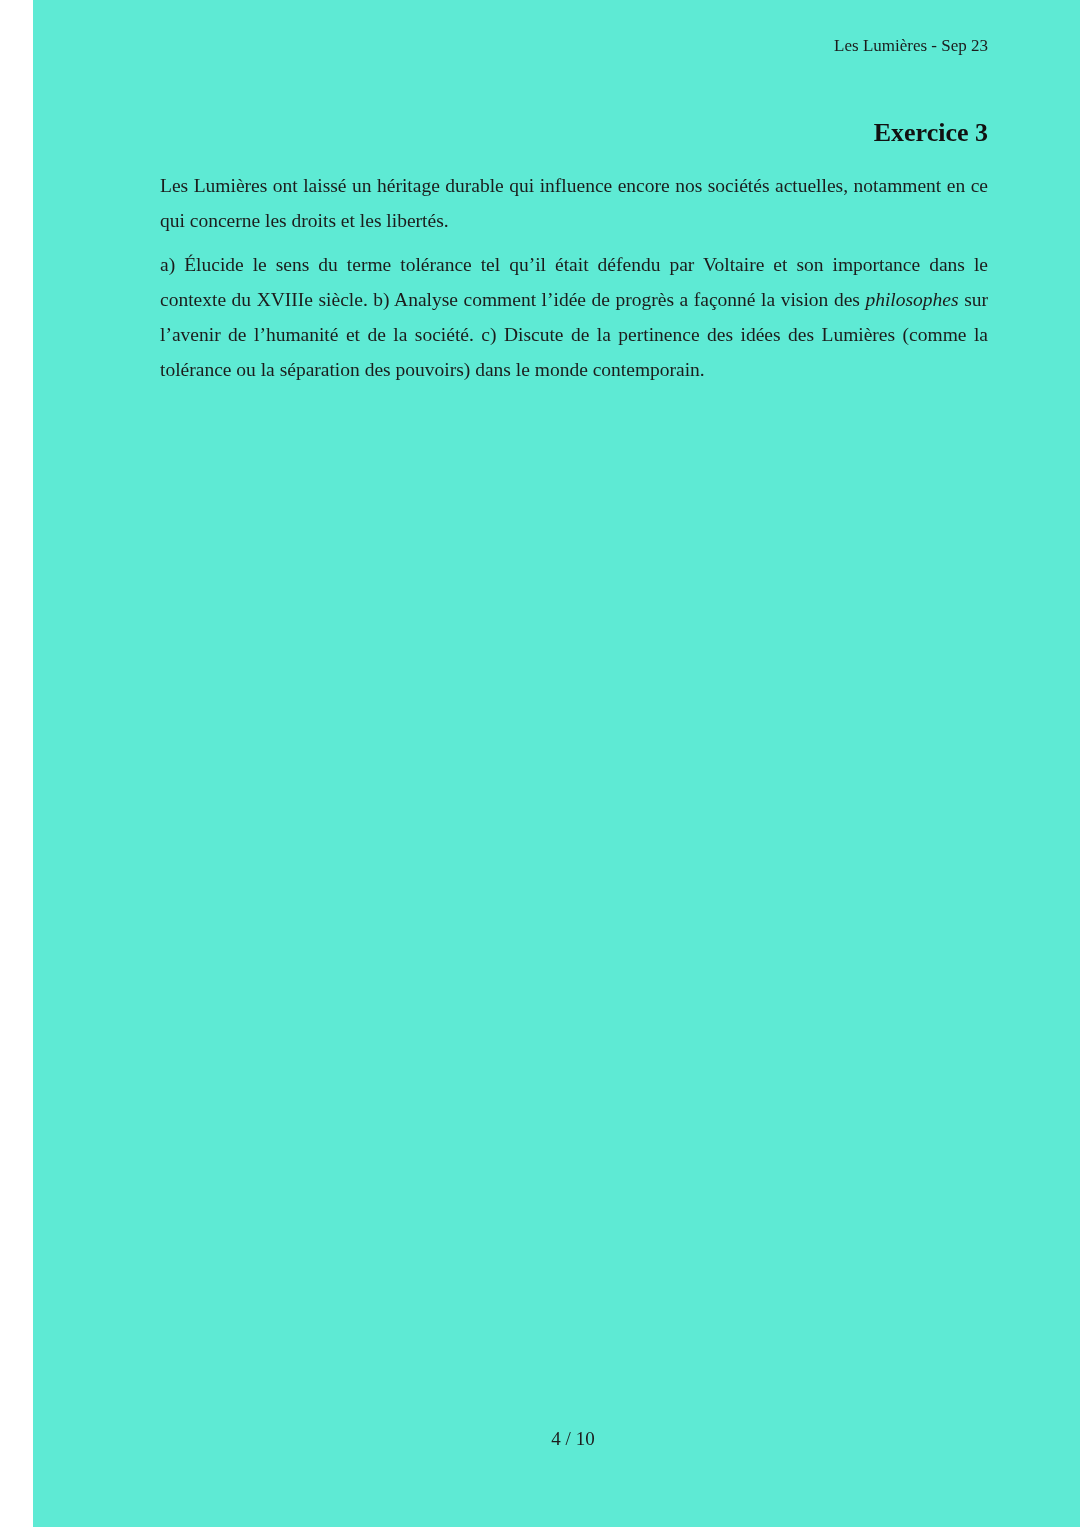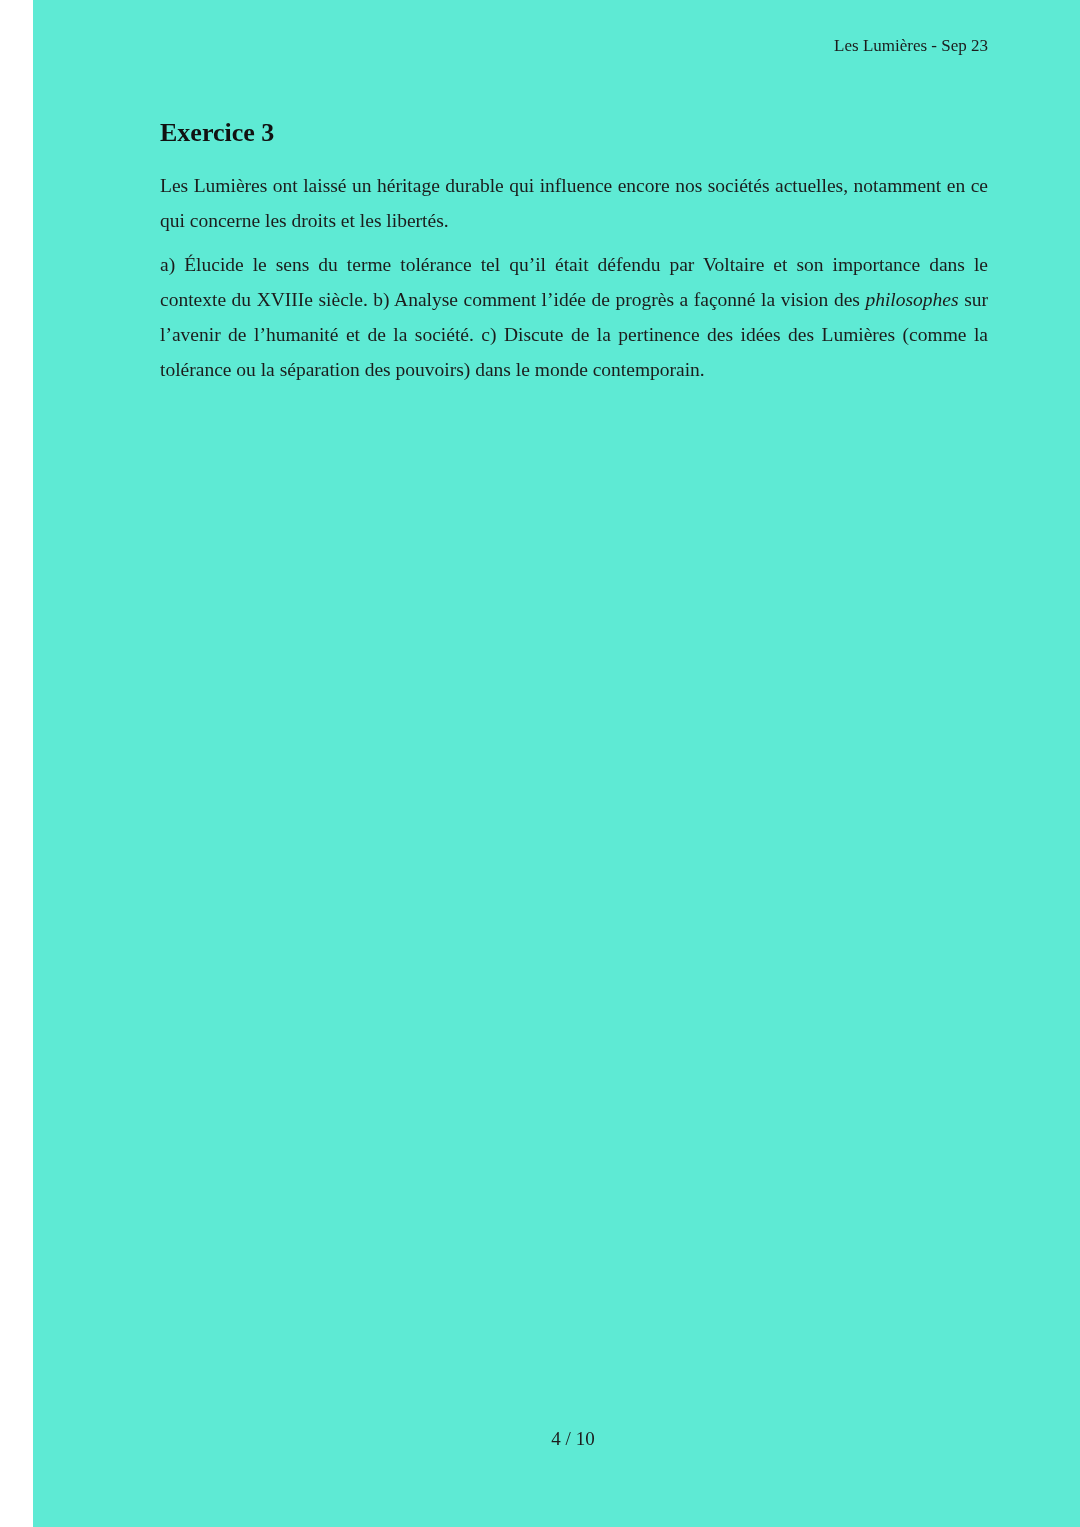--- a/index.html
+++ b/index.html
@@ -32,20 +32,21 @@
     top: 116px;
     left: 127px;
     width: 828px;
   }
   .exercise-heading {
     font-size: 26px;
     font-weight: bold;
     margin: 0 0 18px 0;
     line-height: 1.3;
     color: #111111;
+    text-align: right;
   }
   .body-paragraph {
     font-size: 19.5px;
     line-height: 35px;
     text-align: justify;
     margin: 0 0 9px 0;
     color: #1c1c1c;
   }
   .italic {
     font-style: italic;

